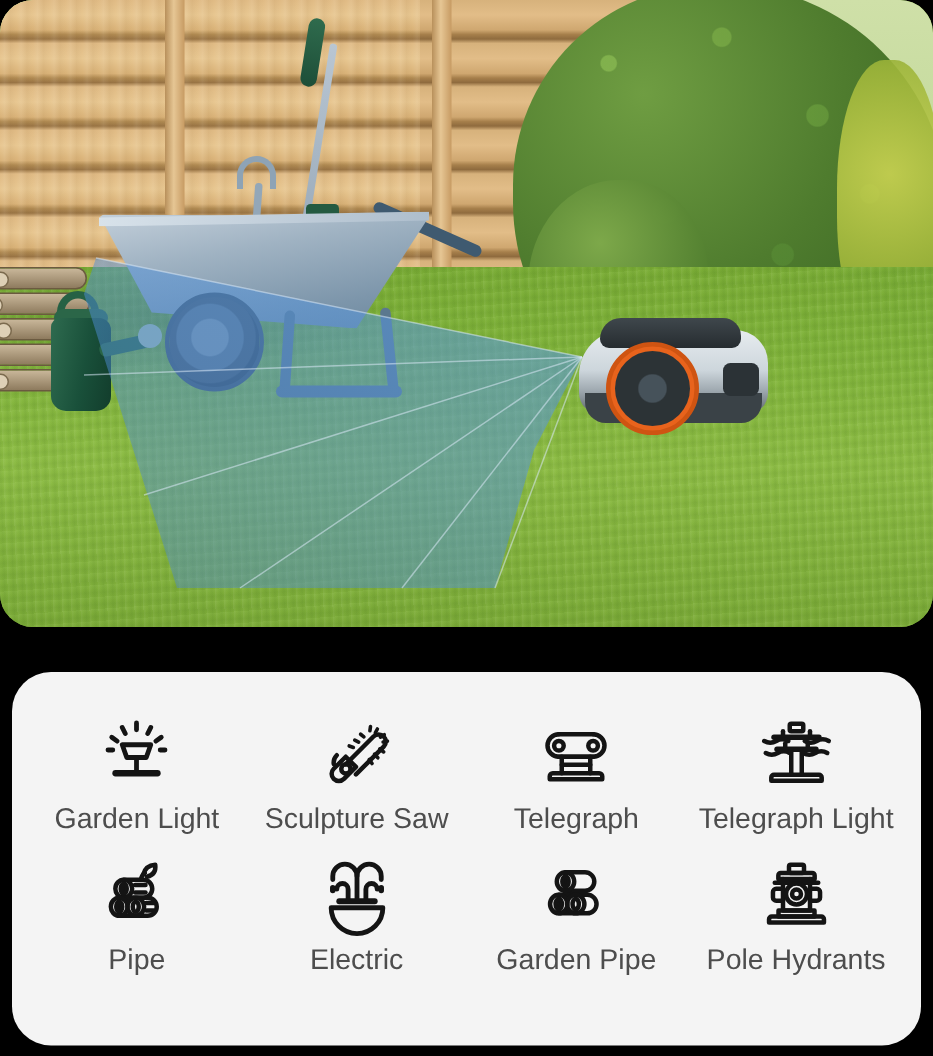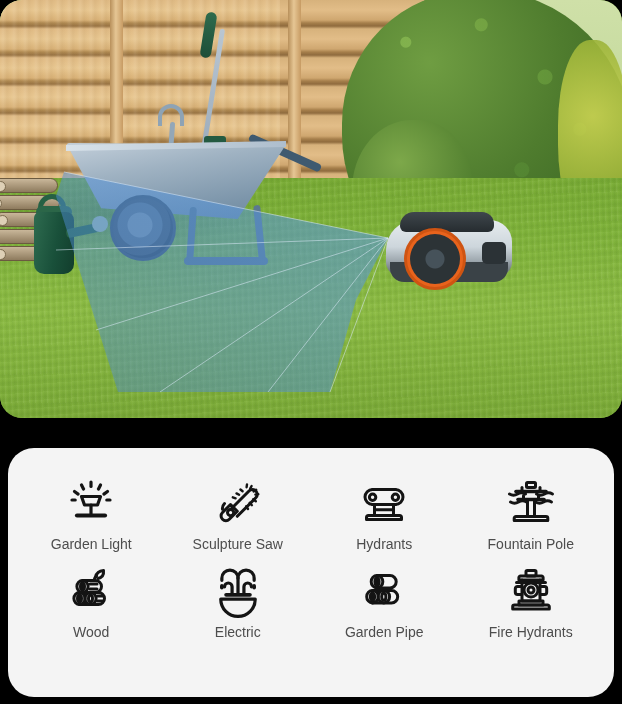--- a/index.html
+++ b/index.html
@@ -495,21 +495,21 @@
     width: 56px;
     height: 56px;
     display: flex;
     align-items: center;
     justify-content: center;
   }
   .cat-icon svg { display: block; }
 
   .cat-label {
     margin-top: 7px;
-    font-size: 14px;
+    font-size: 19px;
     color: #4d4d4d;
     font-family: "Liberation Sans", sans-serif;
     line-height: 1.1;
     text-align: center;
     white-space: nowrap;
   }
 </style>
 </head>
 <body>
 
@@ -645,21 +645,21 @@
             <path d="M14.5 13.5 a7.5 7.5 0 0 0 -7.5 7.5 a7.5 7.5 0 0 0 7.5 7.5 h23 a7.5 7.5 0 0 0 7.5 -7.5 a7.5 7.5 0 0 0 -7.5 -7.5"></path>
             <circle cx="14.6" cy="21.2" r="3.2"></circle>
             <circle cx="37.4" cy="21.2" r="3.2"></circle>
             <path d="M14.5 28.5 h23"></path>
             <path d="M16.5 28.5 v11"></path>
             <path d="M35.5 28.5 v11"></path>
             <path d="M16.5 33.8 h19"></path>
             <path d="M10.5 39.5 h31 a2 2 0 0 1 2 2 v2 h-35 v-2 a2 2 0 0 1 2 -2 z"></path>
           </svg>
         </span>
-        <span class="cat-label">Hydrants</span>
+        <span class="cat-label">Telegraph</span>
       </div>
 
       <div class="cat-item">
         <span class="cat-icon">
           <svg width="52" height="52" viewBox="0 0 52 52" fill="none" stroke="#141414" stroke-width="3" stroke-linecap="round" stroke-linejoin="round">
             <rect x="21.5" y="6.5" width="9" height="5" rx="1"></rect>
             <path d="M17 11.5 v3.5"></path>
             <path d="M35 11.5 v3.5"></path>
             <path d="M11 15.5 h30" stroke-width="3.6"></path>
             <path d="M4.5 18 q4 2.4 8 0 q4 -2.4 8 0"></path>
@@ -667,21 +667,21 @@
             <path d="M18.5 19.5 v3.5"></path>
             <path d="M33.5 19.5 v3.5"></path>
             <path d="M13 23.5 h26" stroke-width="3.6"></path>
             <path d="M5.5 26 q4 2.4 8 0 q4 -2.4 8 0"></path>
             <path d="M30.5 26 q4 2.4 8 0 q4 -2.4 8 0"></path>
             <path d="M22.5 23.5 v17"></path>
             <path d="M29.5 23.5 v17"></path>
             <path d="M11 40.5 h30 a1.8 1.8 0 0 1 1.8 1.8 v2.2 h-33.6 v-2.2 a1.8 1.8 0 0 1 1.8 -1.8 z"></path>
           </svg>
         </span>
-        <span class="cat-label">Fountain Pole</span>
+        <span class="cat-label">Telegraph Light</span>
       </div>
 
       <div class="cat-item">
         <span class="cat-icon">
           <svg width="52" height="52" viewBox="0 0 52 52" fill="none" stroke="#141414" stroke-width="3" stroke-linecap="round" stroke-linejoin="round">
             <path d="M30.5 13 q1.5 -6 8 -6.5 q0.8 6.5 -5.5 8"></path>
             <path d="M29 16.5 q0.4 -3.2 2.6 -4.6"></path>
             <path d="M17.5 16.5 h13 a6 6 0 0 1 0 12 h-13 z"></path>
             <ellipse cx="17.5" cy="22.5" rx="5.6" ry="6"></ellipse>
             <ellipse cx="17.5" cy="22.5" rx="2" ry="3.4"></ellipse>
@@ -689,21 +689,21 @@
             <path d="M25 25 h7"></path>
             <path d="M14.5 28.5 h19 a6 6 0 0 1 0 12 h-19 z"></path>
             <ellipse cx="14.5" cy="34.5" rx="5.6" ry="6"></ellipse>
             <ellipse cx="14.5" cy="34.5" rx="2" ry="3.4"></ellipse>
             <ellipse cx="25.5" cy="34.5" rx="5.6" ry="6"></ellipse>
             <ellipse cx="25.5" cy="34.5" rx="2" ry="3.4"></ellipse>
             <path d="M32.5 32 h5"></path>
             <path d="M32.5 37 h5"></path>
           </svg>
         </span>
-        <span class="cat-label">Wood</span>
+        <span class="cat-label">Pipe</span>
       </div>
 
       <div class="cat-item">
         <svg class="cat-icon" width="52" height="52" viewBox="0 0 52 52" fill="none" stroke="#141414" stroke-width="3" stroke-linecap="round" stroke-linejoin="round">
           <path d="M26 30 V15 a7.5 7.5 0 0 0 -7.5 -7.5 a7.5 7.5 0 0 0 -7.5 7.5 v2"></path>
           <path d="M26 15 a7.5 7.5 0 0 1 7.5 -7.5 a7.5 7.5 0 0 1 7.5 7.5 v2"></path>
           <path d="M20.5 30 v-7 a3.5 3.5 0 0 0 -3.5 -3.5 a3.5 3.5 0 0 0 -3.5 3.5"></path>
           <path d="M31.5 30 v-7 a3.5 3.5 0 0 1 3.5 -3.5 a3.5 3.5 0 0 1 3.5 3.5"></path>
           <path d="M11 22.2 v1.6" stroke-width="3.4"></path>
           <path d="M41 22.2 v1.6" stroke-width="3.4"></path>
@@ -737,19 +737,19 @@
             <path d="M11.5 18.5 h29" stroke-width="3"></path>
             <path d="M17 16 v21 h18 v-21"></path>
             <circle cx="26" cy="26" r="7"></circle>
             <circle cx="26" cy="26" r="3"></circle>
             <path d="M17 22.5 h-4.5 a2.2 2.2 0 0 0 -2.2 2.2 v3.6 a2.2 2.2 0 0 0 2.2 2.2 h4.5"></path>
             <path d="M35 22.5 h4.5 a2.2 2.2 0 0 1 2.2 2.2 v3.6 a2.2 2.2 0 0 1 -2.2 2.2 h-4.5"></path>
             <path d="M14 37 h24 v4 h-24 z"></path>
             <path d="M9.5 41 h33 a1.8 1.8 0 0 1 1.8 1.8 v2.2 h-36.6 v-2.2 a1.8 1.8 0 0 1 1.8 -1.8 z"></path>
           </svg>
         </span>
-        <span class="cat-label">Fire Hydrants</span>
+        <span class="cat-label">Pole Hydrants</span>
       </div>
 
     </div>
   </div>
 
 </div>
 
 </body></html>

